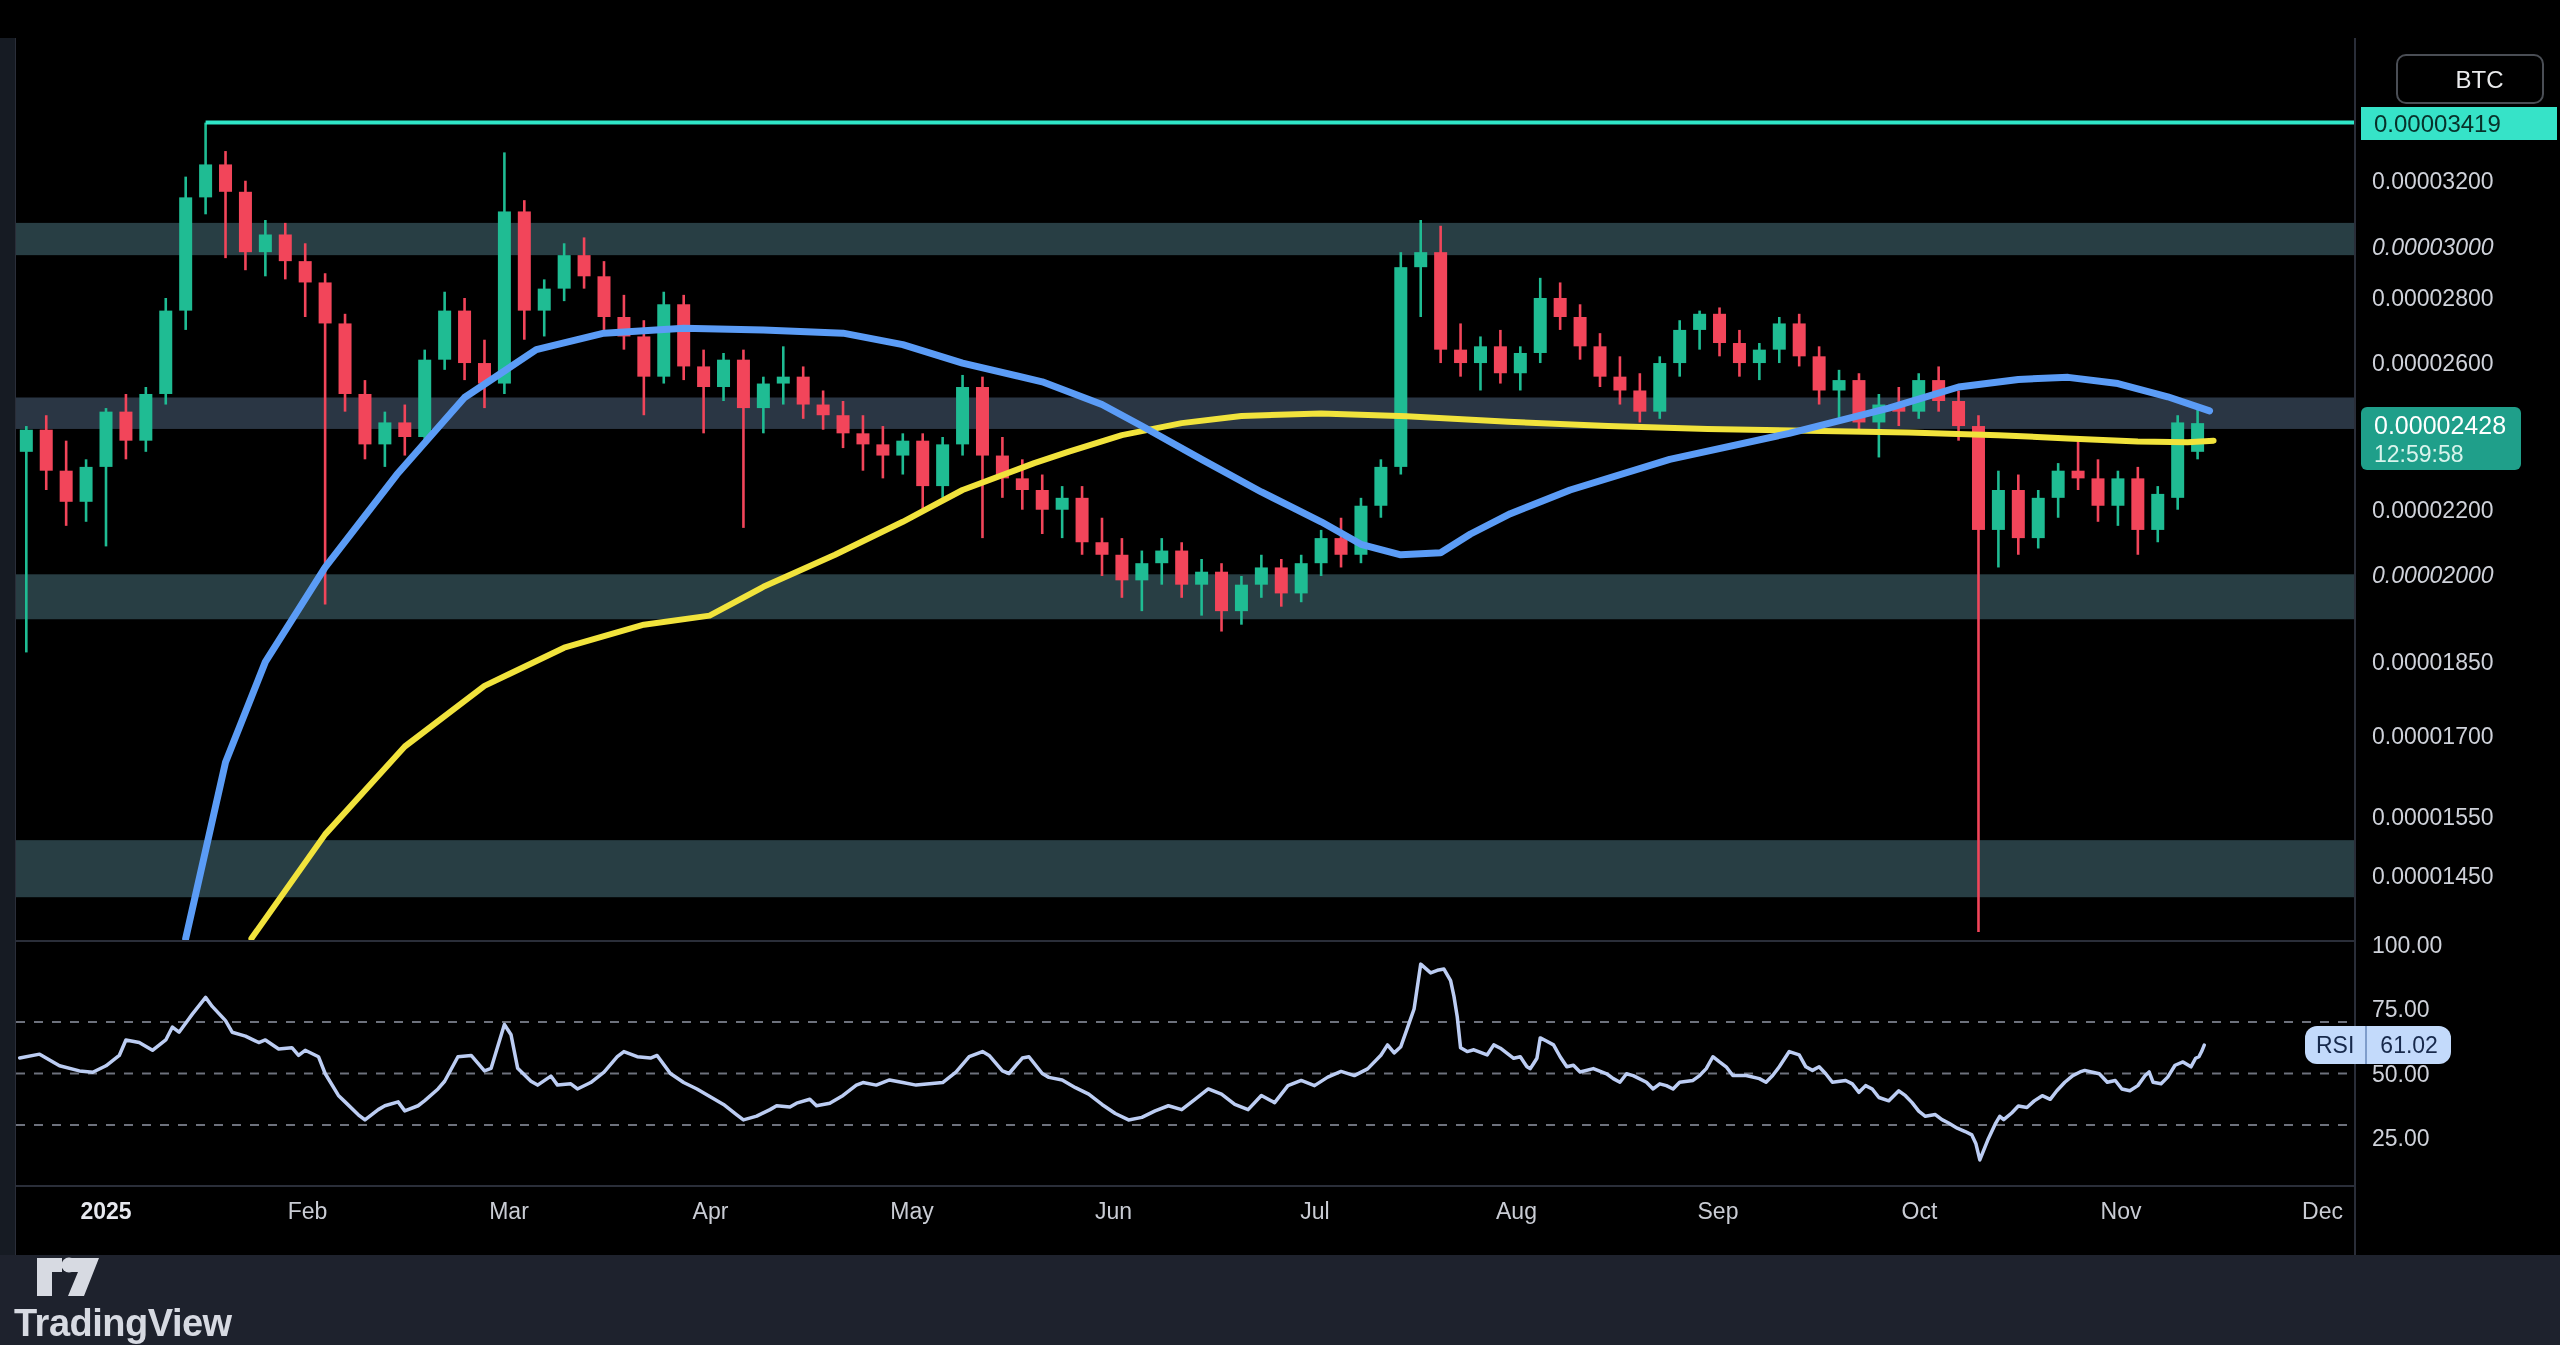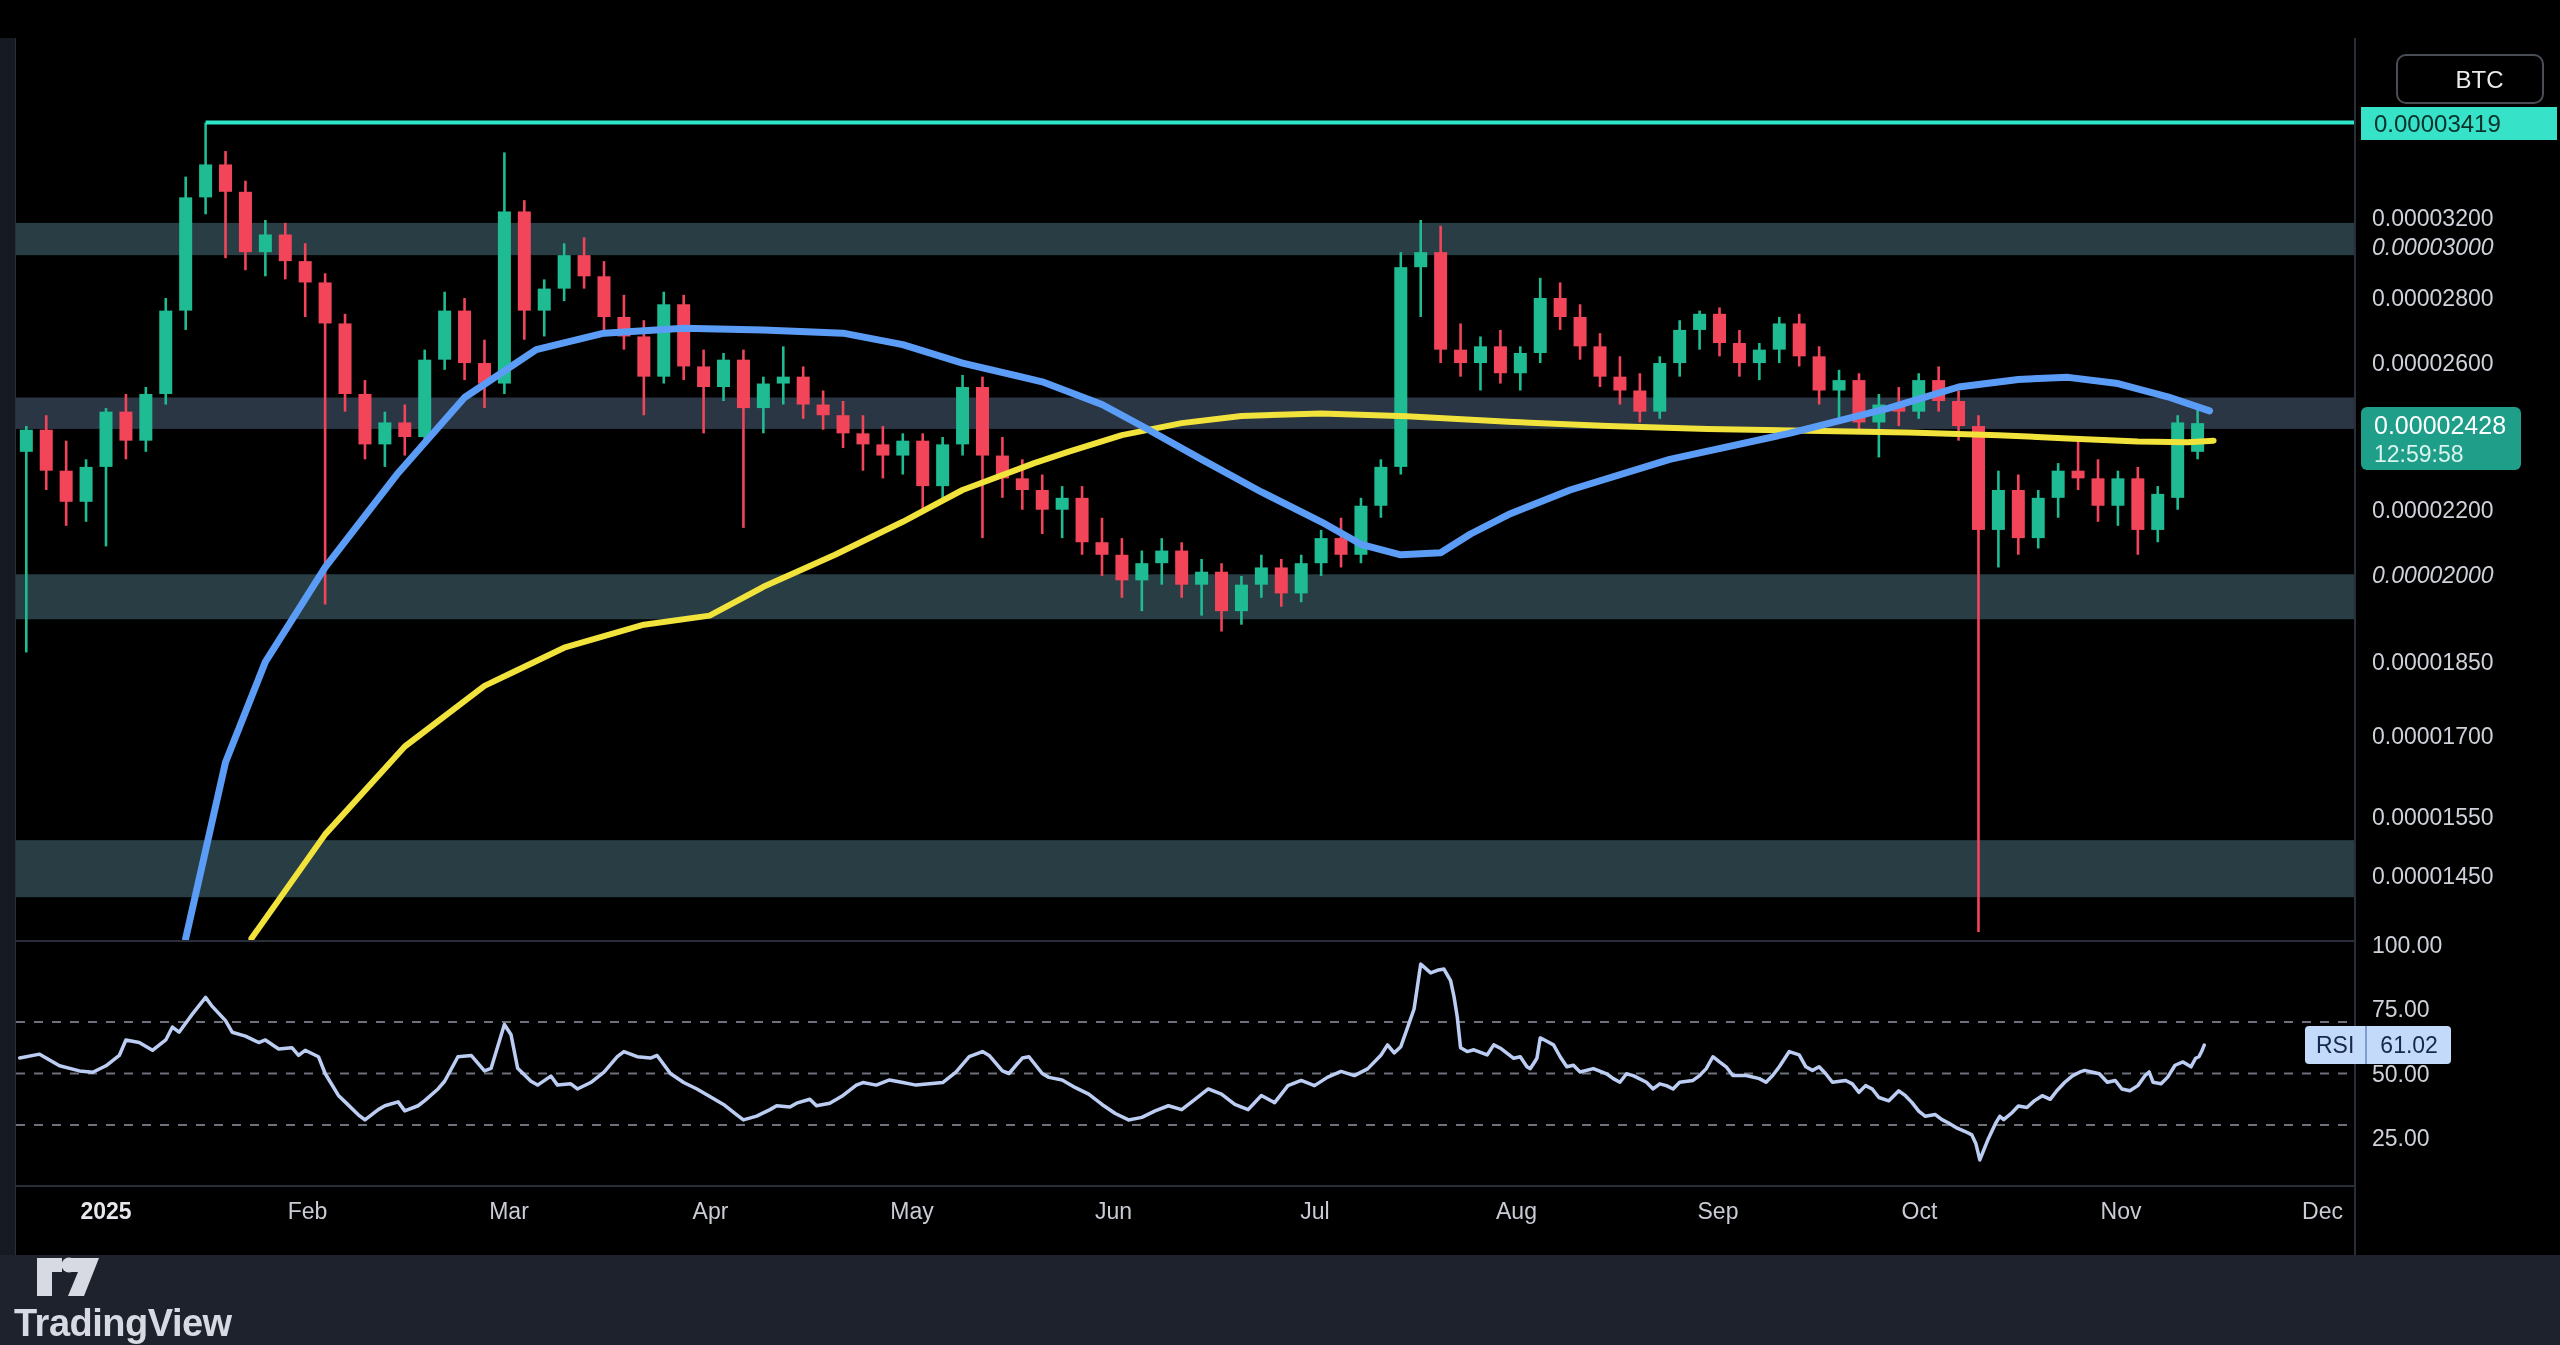--- a/index.html
+++ b/index.html
@@ -9,21 +9,21 @@
   #topbar .attr{color:#d6d6d6;font-size:23px;padding-left:30px;letter-spacing:.2px;}
   #leftgutter{position:absolute;left:0;top:38px;width:16px;height:1217px;background:#161b23;border-right:1px solid #2a2e39;}
   #chartcanvas{position:absolute;left:0;top:38px;width:2560px;height:1217px;}
   svg{position:absolute;left:0;top:0;}
   .pricelabel{position:absolute;left:2372px;height:28px;line-height:28px;color:#cfd2da;font-size:23px;white-space:nowrap;}
   .rsilabel{position:absolute;left:2372px;height:28px;line-height:28px;color:#cfd2da;font-size:23px;white-space:nowrap;}
   #reslabel{position:absolute;left:2361px;width:196px;height:33px;line-height:33px;background:#36e3c8;color:#07312a;font-size:24px;padding-left:13px;}
   #pricebadge{position:absolute;left:2361px;width:160px;height:63px;background:#1f9f8a;border-radius:6px;padding:3px 0 0 13px;}
   #pricebadge .p{color:#ffffff;font-size:25px;line-height:31px;}
   #pricebadge .c{color:#d8f4ec;font-size:23px;line-height:27px;}
-  #rsibadge{position:absolute;left:2305px;top:1026px;height:38px;background:#c3dafb;border-radius:4px;display:flex;align-items:center;overflow:hidden;}
+  #rsibadge{position:absolute;left:2305px;top:1026px;height:38px;background:#c3dafb;border-radius:12px;display:flex;align-items:center;overflow:hidden;}
   #rsibadge .l{padding:0 11px;color:#17294b;font-size:23px;border-right:2px solid #7f9dcb;height:38px;line-height:38px;}
   #rsibadge .v{padding:0 13px;color:#17294b;font-size:23px;height:38px;line-height:38px;}
   #btcbtn{position:absolute;left:2396px;top:54px;width:148px;height:50px;border:2px solid #4a4e55;border-radius:10px;color:#e9eaec;font-size:24px;line-height:46px;padding-left:25px;background:transparent;cursor:pointer;}
   .timelabel{position:absolute;top:1198px;width:90px;margin-left:-45px;text-align:center;color:#c9ccd4;font-size:23px;}
   .timelabel.year{color:#e6e8ee;font-weight:bold;}
   #footer{position:absolute;left:0;top:1255px;width:2560px;height:90px;background:#1e222d;display:flex;align-items:flex-end;}
   #footer .mark{margin-left:36px;}
   #footer .brand{color:#d7dae2;font-size:38px;font-weight:bold;margin-left:14px;letter-spacing:-0.5px;}
 </style>
 </head>
@@ -297,21 +297,21 @@
     <div class="p">0.00002428</div>
     <div class="c">12:59:58</div>
   </div>
 
   <div id="rsibadge" style="top: 1026.07px;">
     <span class="l">RSI</span>
     <span class="v">61.02</span>
   </div>
 
   <div id="priceaxis-labels">
-      <div class="pricelabel" style="top: 166.744px; margin-top: 37px;">0.00003200</div>
+      <div class="pricelabel" style="top: 166.744px;">0.00003200</div>
       <div class="pricelabel" style="top: 233px; font-style: italic;">0.00003000</div>
       <div class="pricelabel" style="top: 283.985px;">0.00002800</div>
       <div class="pricelabel" style="top: 349.052px;">0.00002600</div>
       <div class="pricelabel" style="top: 495.725px;">0.00002200</div>
       <div class="pricelabel" style="top: 561px; font-style: italic;">0.00002000</div>
       <div class="pricelabel" style="top: 647.858px;">0.00001850</div>
       <div class="pricelabel" style="top: 722.099px;">0.00001700</div>
       <div class="pricelabel" style="top: 803.203px;">0.00001550</div>
       <div class="pricelabel" style="top: 861.758px;">0.00001450</div>
     </div>

